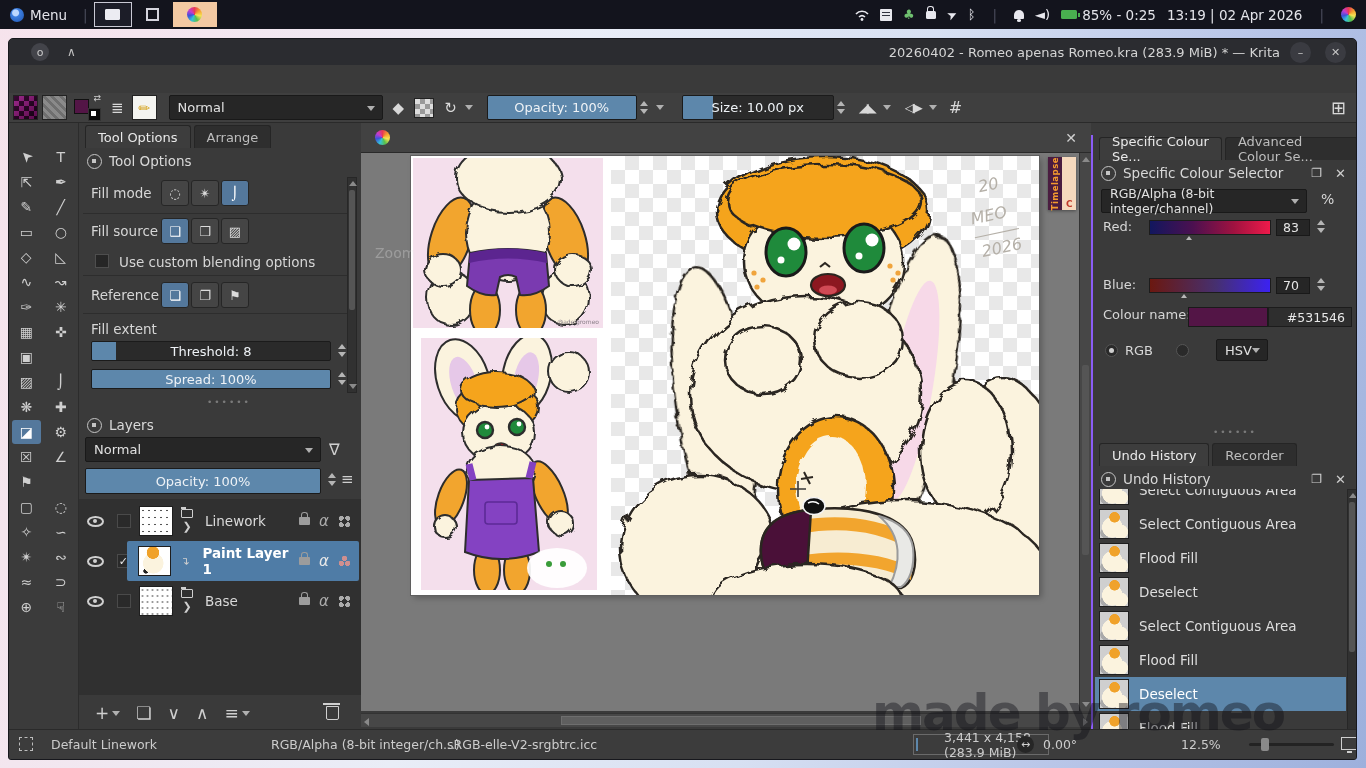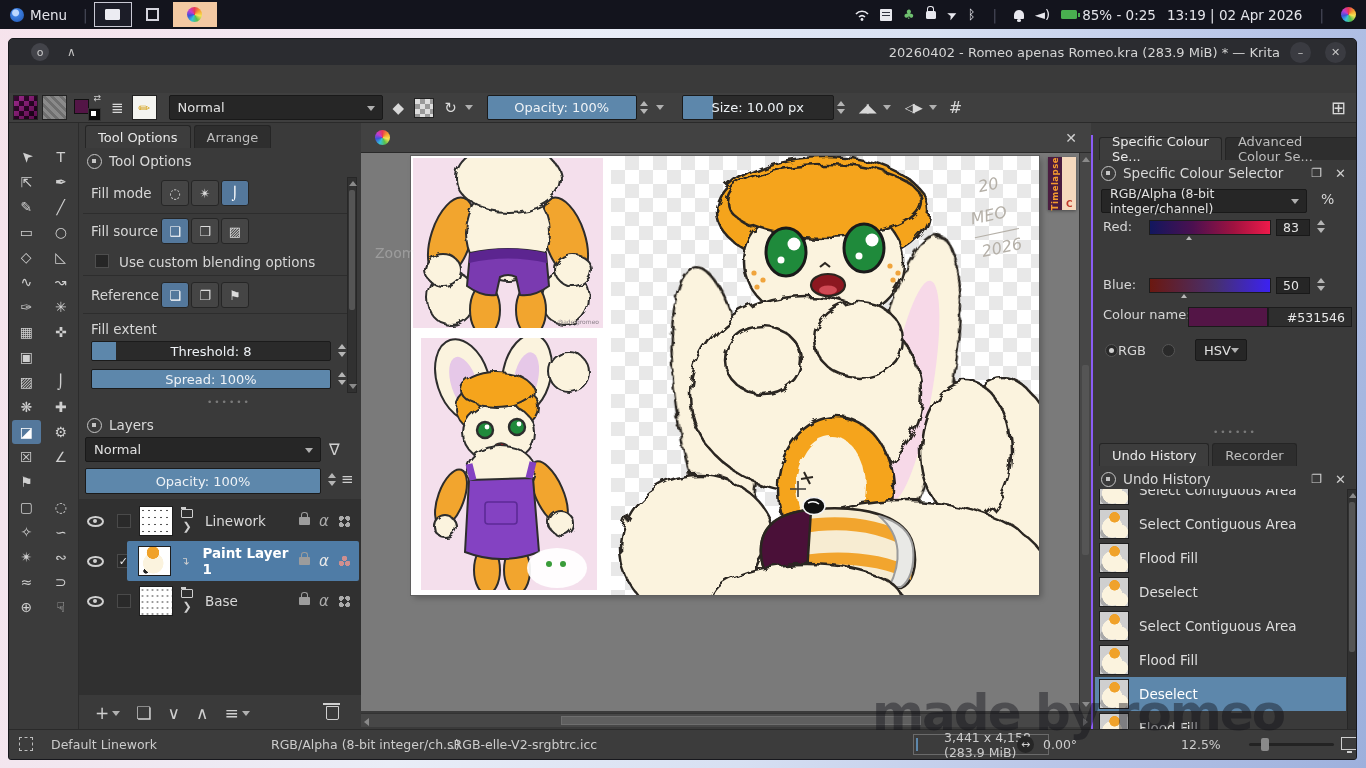--- a/index.html
+++ b/index.html
@@ -711,32 +711,32 @@
           <div class="valbox">83</div>
           <span class="spin chspin">
               <span class="u"></span>
               <span class="d"></span>
             </span>
         </div>
         <div class="chrow" style="top:142px">
           <span class="chlabel">Blue:</span>
           <div class="chslider blue"></div>
           <span class="chmark" style="left:88px"></span>
-          <div class="valbox">50</div>
+          <div class="valbox">70</div>
           <span class="spin chspin">
               <span class="u"></span>
               <span class="d"></span>
             </span>
         </div>
         <div class="chrow" style="top:172px">
           <span class="chlabel">Colour name:</span>
           <span class="swatch"></span>
           <div class="hexbox">#531546</div>
         </div>
-        <div style="position:absolute;left:12px;top:204px;display:flex;align-items:center;color:#d6d6d6;font-size:13px">
+        <div style="position:absolute;left:12px;top:204px;display:flex;align-items:center;gap:7px;color:#d6d6d6;font-size:13px">
           <span class="radio on"></span>
           <span>RGB</span>
           <span class="radio" style="margin-left:16px"></span>
           <div class="combo" style="width:52px;height:22px;position:relative;margin-left:20px">
             <span class="ctext">HSV</span>
             <span class="car"></span>
           </div>
         </div>
         <span class="dots" style="left:120px;top:292px">••••••</span>
       </div>

